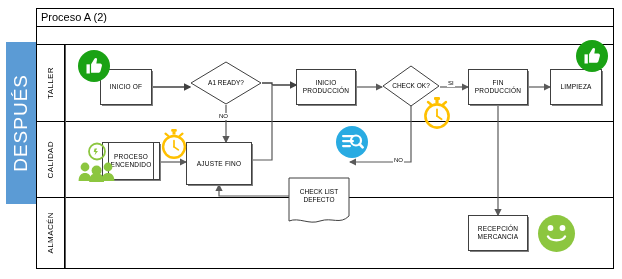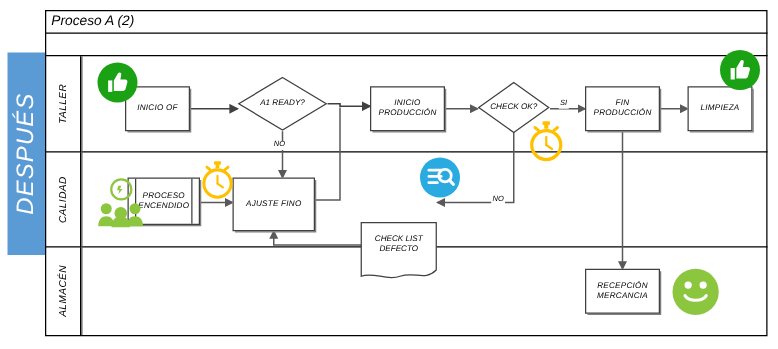--- a/index.html
+++ b/index.html
@@ -1,17 +1,17 @@
 <!DOCTYPE html>
 <html><head>
 <meta charset="utf-8">
 <style>
   html,body{margin:0;padding:0;background:#ffffff;}
   body{width:622px;height:279px;font-family:"Liberation Sans",sans-serif;overflow:hidden;}
-  #stage{position:relative;width:514px;height:279px;font-style:italic;}
+  #stage{position:relative;width:514px;height:279px;}
   .abs{position:absolute;}
 
   
   .frame{left:36px;top:8px;width:578px;height:261px;border:1px solid #000;box-sizing:border-box;}
   .titlerow{left:36px;top:8px;width:578px;height:19px;border-bottom:1px solid #000;box-sizing:border-box;}
   .titletext{left:41px;top:10px;font-size:11px;color:#000;line-height:15px;white-space:nowrap;}
   .emptyrow{left:36px;top:27px;width:578px;height:18px;border-bottom:1px solid #000;box-sizing:border-box;}
 
   .lane{left:36px;width:578px;box-sizing:border-box;border-bottom:1px solid #000;}
   .lane.l1{top:45px;height:77px;}

